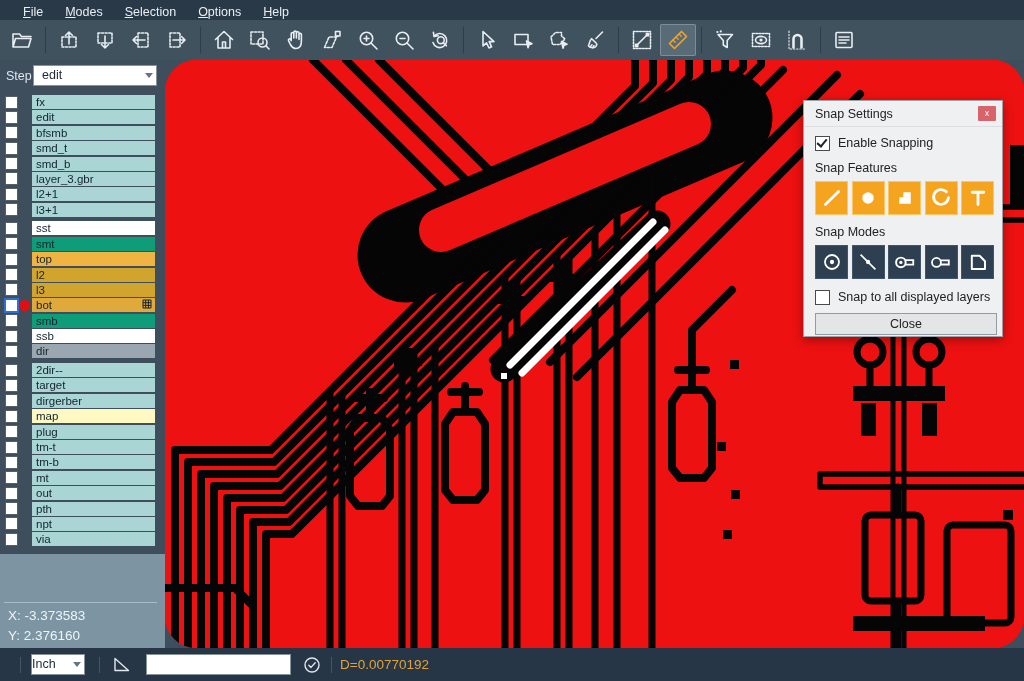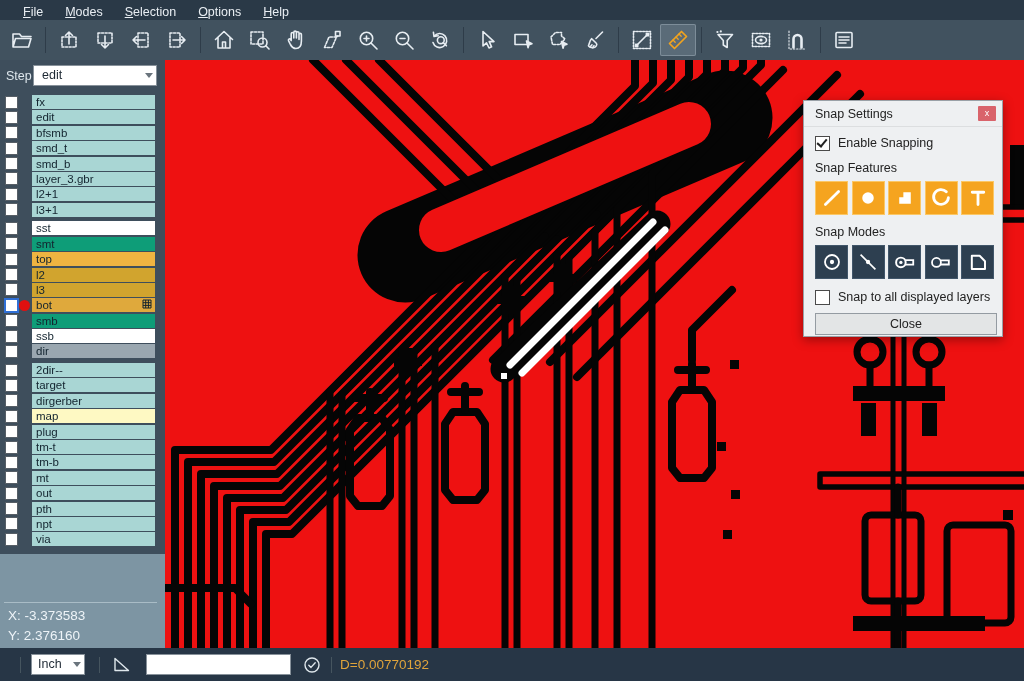--- a/index.html
+++ b/index.html
@@ -31,21 +31,21 @@
   .cb{width:11px;height:11px;background:#fff;border:1px solid #565e66;margin-left:5px;flex:none;box-sizing:content-box;}
   .cb.sel{border:2px solid #2f6fd6;margin-left:4px;}
   .dot{position:absolute;left:19px;width:11px;height:11px;border-radius:50%;background:#e01010;}
   .cell{position:absolute;left:32px;width:123px;height:14px;font-size:11.5px;color:#13242f;
         display:flex;align-items:center;justify-content:space-between;padding:0 3px 0 4px;box-sizing:border-box;}
   .coords{position:absolute;left:0;top:554px;width:165px;height:94px;background:#7d95a3;color:#eef4f8;}
   .coords .csep{position:absolute;left:4px;right:8px;top:48px;height:1px;background:#a9bcc6;}
   .coord-x{position:absolute;left:8px;top:54px;font-size:13.5px;}
   .coord-y{position:absolute;left:8px;top:74px;font-size:13.5px;}
   
-  .canvas{position:absolute;left:165px;top:60px;right:0;bottom:33px;background:#ee1111;overflow:hidden;}
+  .canvas{position:absolute;left:165px;top:60px;right:0;bottom:33px;background:#ee1111;overflow:hidden;border-radius:31px;}
   .canvas svg.art{position:absolute;left:0;top:0;width:100%;height:100%;}
   
   .dialog{position:absolute;left:638px;top:40px;width:200px;height:237px;background:#eef0f2;
           border:1px solid #9aa1a7;box-sizing:border-box;box-shadow:0 3px 10px rgba(0,0,0,.35);
           font-size:12.5px;color:#222;}
   .dlg-title{height:25px;line-height:26px;padding-left:11px;border-bottom:1px solid #dcdee0;}
   .dlg-x{position:absolute;top:5px;right:6px;width:18px;height:15px;background:#d9636b;color:#fff;
          font-size:9px;line-height:15px;text-align:center;border-radius:1px;}
   .dlg-body{padding:6px 8px 0 11px;}
   .chkrow{display:flex;align-items:center;margin-top:2px;height:16px;}
@@ -60,21 +60,21 @@
   .mbtn{width:34px;height:34px;box-sizing:border-box;background:#2d3f50;border:1px solid #41566a;
         display:flex;align-items:center;justify-content:center;}
   .snapall{margin-top:10px;}
   .closebtn{margin:8px auto 0 auto;width:182px;height:22px;background:#e3e5e6;border:1px solid #949ba2;
         box-sizing:border-box;text-align:center;line-height:20px;}
   
   .statusbar{position:absolute;left:0;bottom:0;width:1024px;height:33px;background:#273646;
              display:flex;align-items:center;color:#dfe7ec;}
   .ssep{width:1px;height:16px;background:#46555f;margin:0 0 0 0;flex:none;}
   .unitcombo{position:relative;margin-left:10px;width:54px;height:21px;background:#fff;border:1px solid #87919a;
-             box-sizing:border-box;color:#1d2833;font-size:12.5px;line-height:19px;padding-left:6px;flex:none;}
+             box-sizing:border-box;color:#1d2833;font-size:12.5px;line-height:19px;flex:none;}
   .unitcombo .combo-arrow{top:7px;}
   .sinput{margin-left:14px;width:145px;height:21px;background:#fff;border:1px solid #87919a;box-sizing:border-box;
           font-size:12px;color:#222;padding:0 4px;flex:none;font-family:"Liberation Sans",sans-serif;}
   .dval{margin-left:8px;color:#e0a43b;font-size:13.5px;}
   .micon{margin-left:12px;flex:none;display:flex;align-items:center;}
 </style>
 </head>
 <body>
 
 <div class="app">

